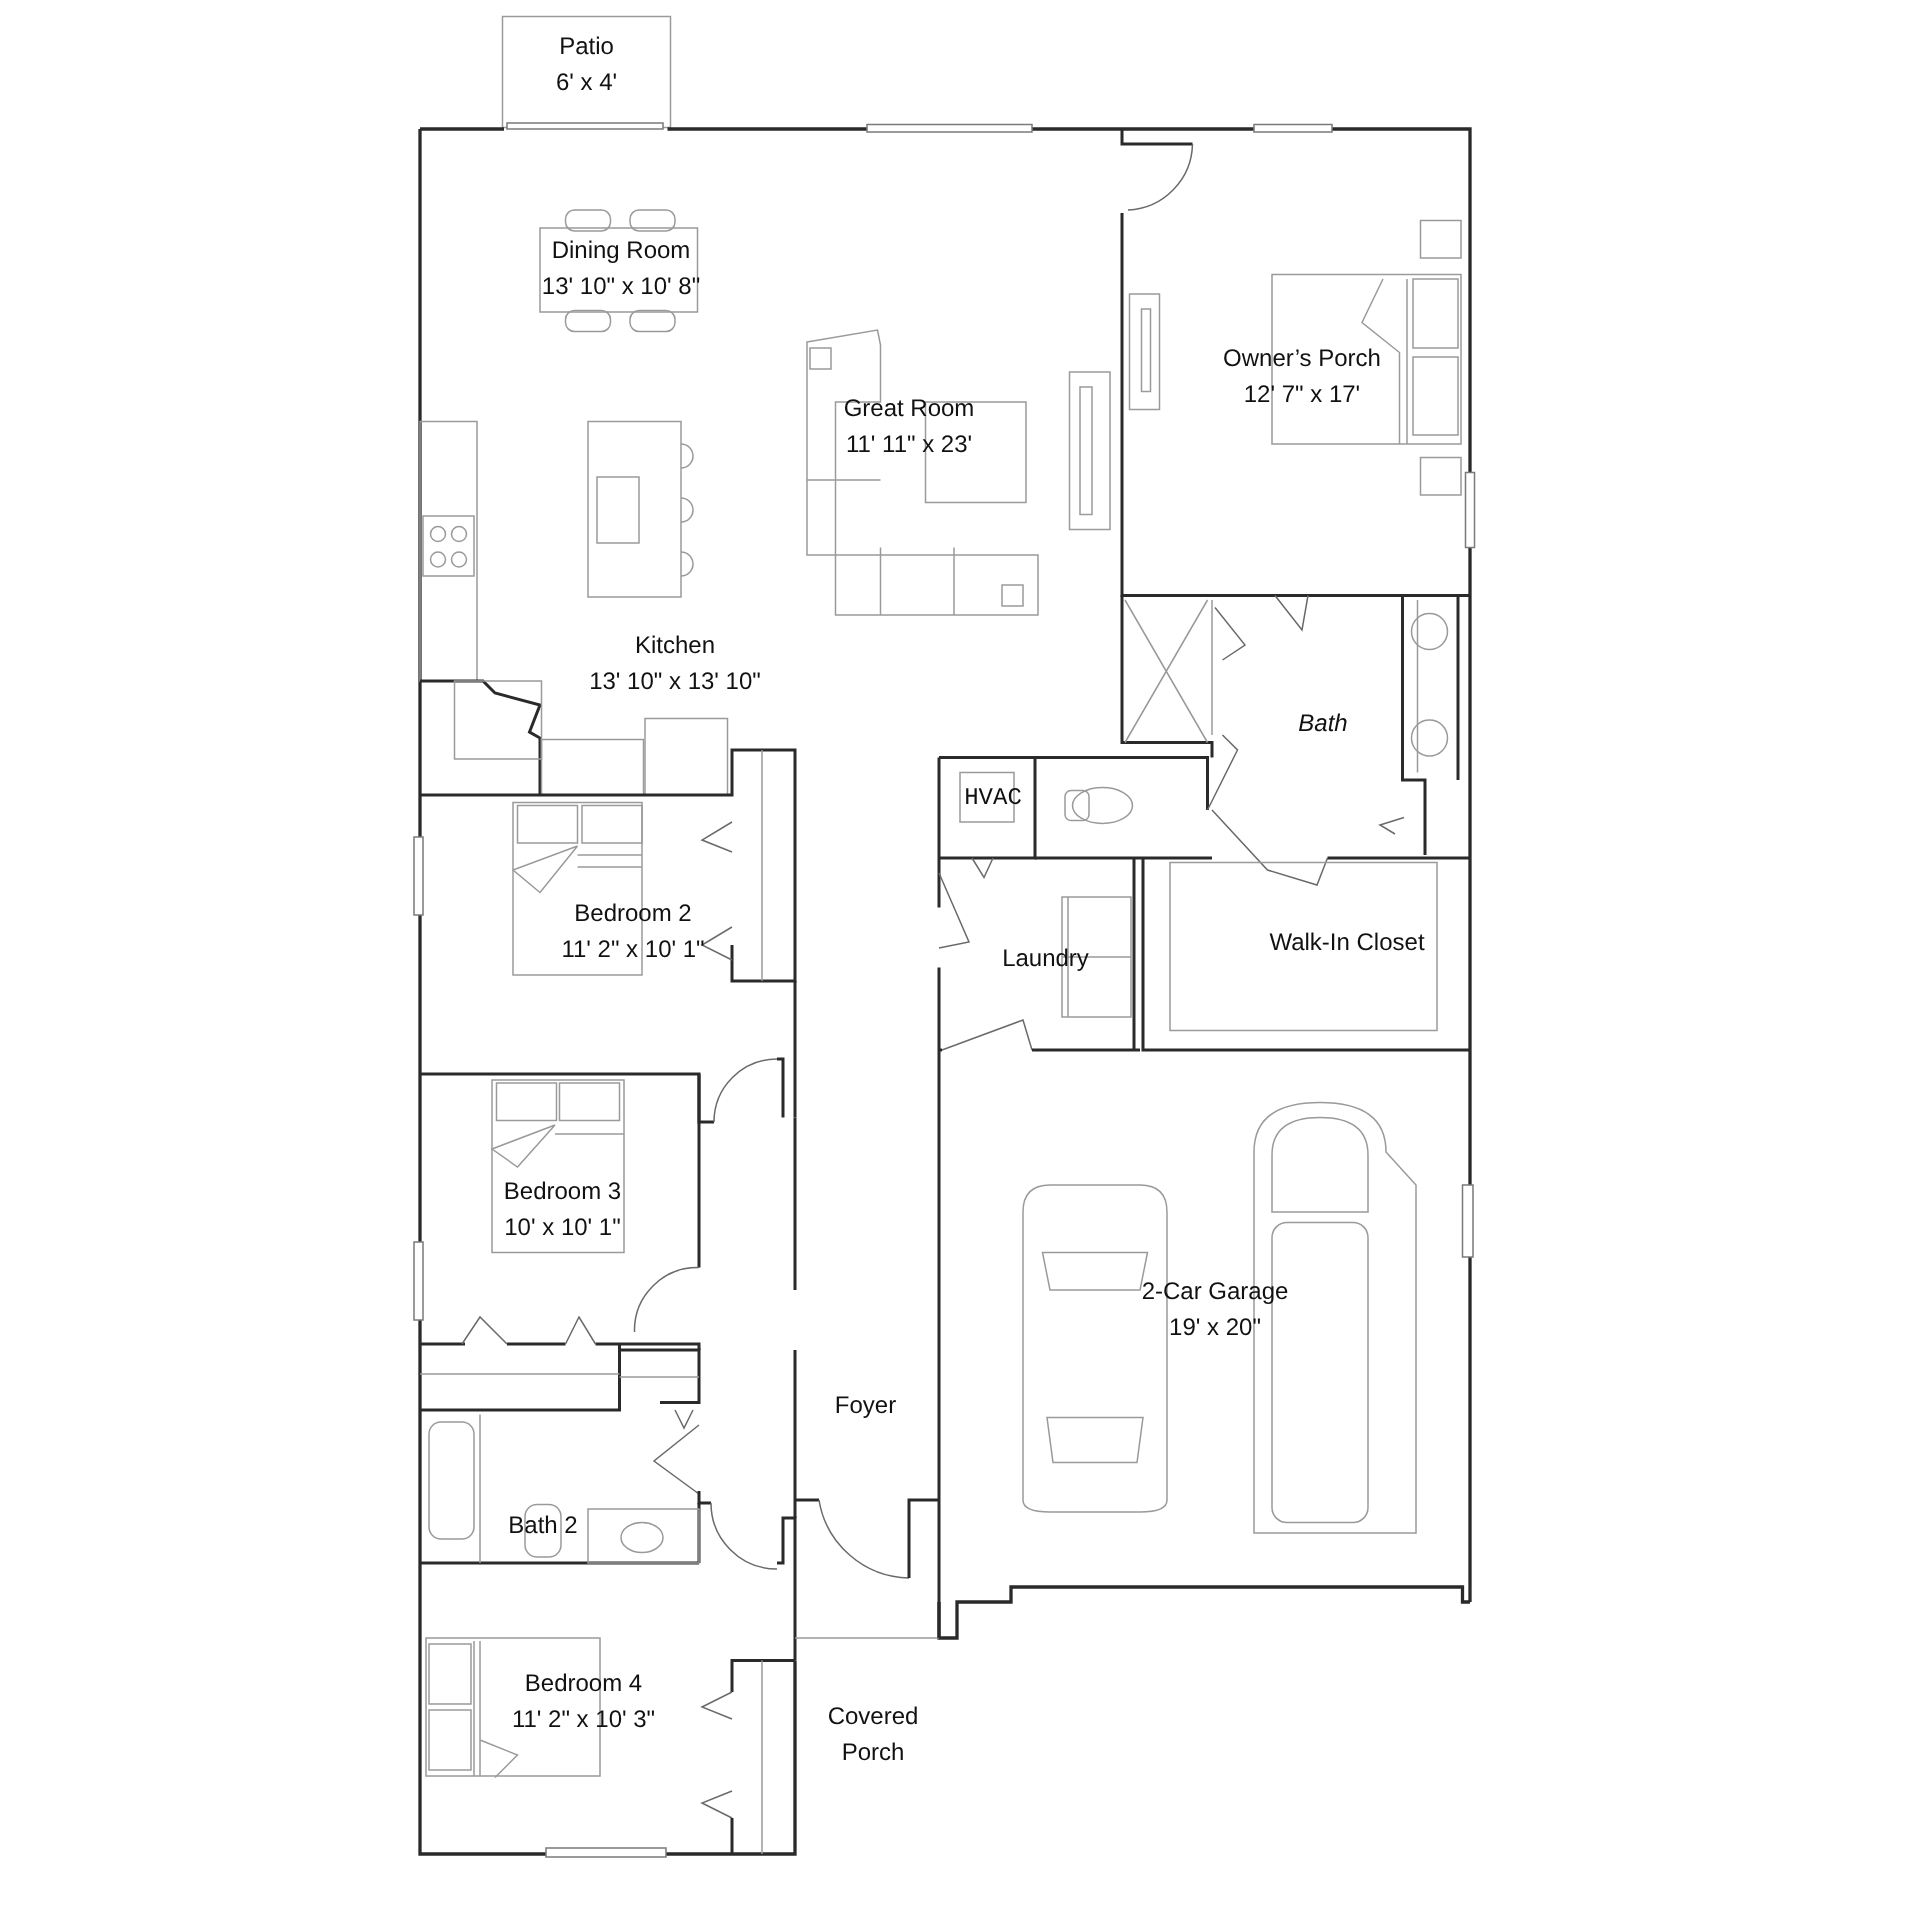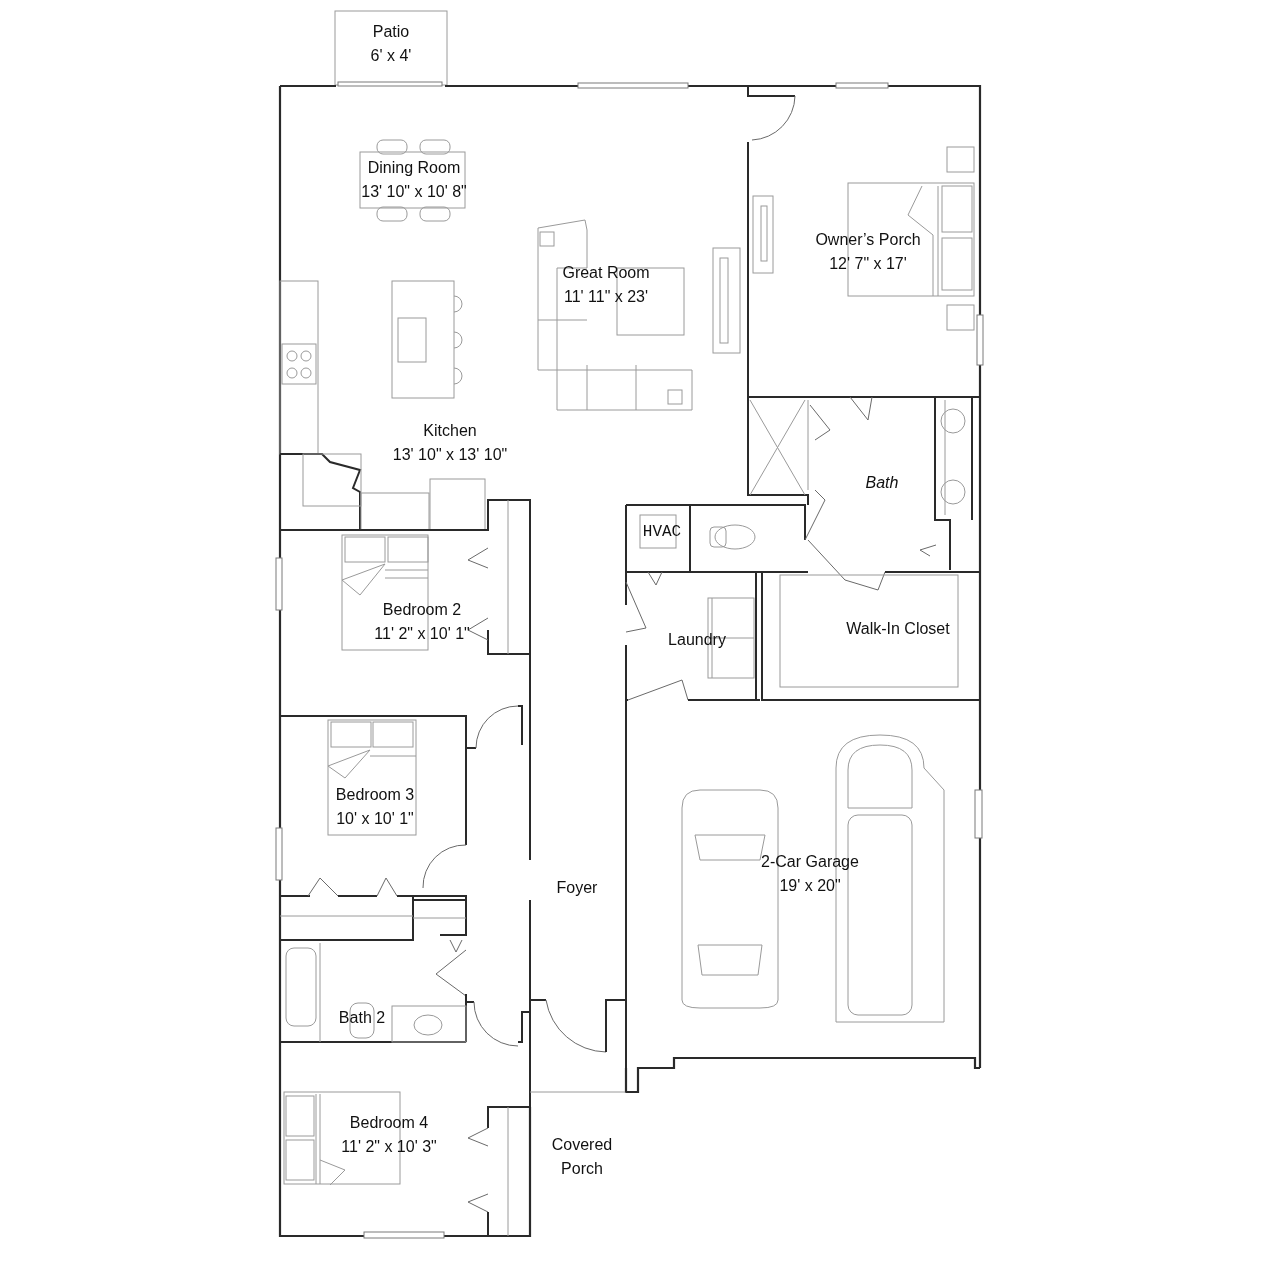--- a/index.html
+++ b/index.html
@@ -213,21 +213,21 @@
   <span>Walk-In Closet</span>
 </div>
 <div class="label" style="left:375px; top:783px;">
   <span>Bedroom 3</span>
   <span>10' x 10' 1"</span>
 </div>
 <div class="label" style="left:810px; top:850px;">
   <span>2-Car Garage</span>
   <span>19' x 20"</span>
 </div>
-<div class="label" style="left:577px; top:876px;">
+<div class="label" style="left:577px; top:926px;">
   <span>Foyer</span>
 </div>
 <div class="label" style="left:362px; top:990px;margin-top:16px;">
   <span>Bath 2</span>
 </div>
 <div class="label" style="left:389px; top:1111px;text-align:center;">
   <span>Bedroom 4</span>
   <span>11' 2" x 10' 3"</span>
 </div>
 <div class="label" style="left:582px; top:1133px;">

